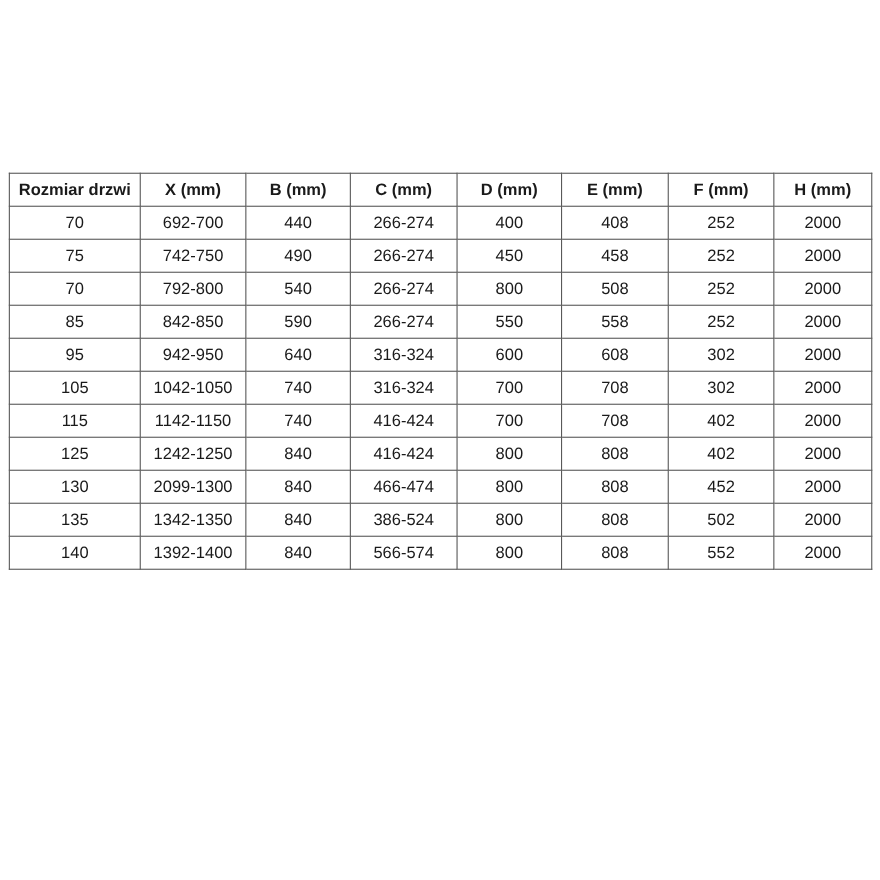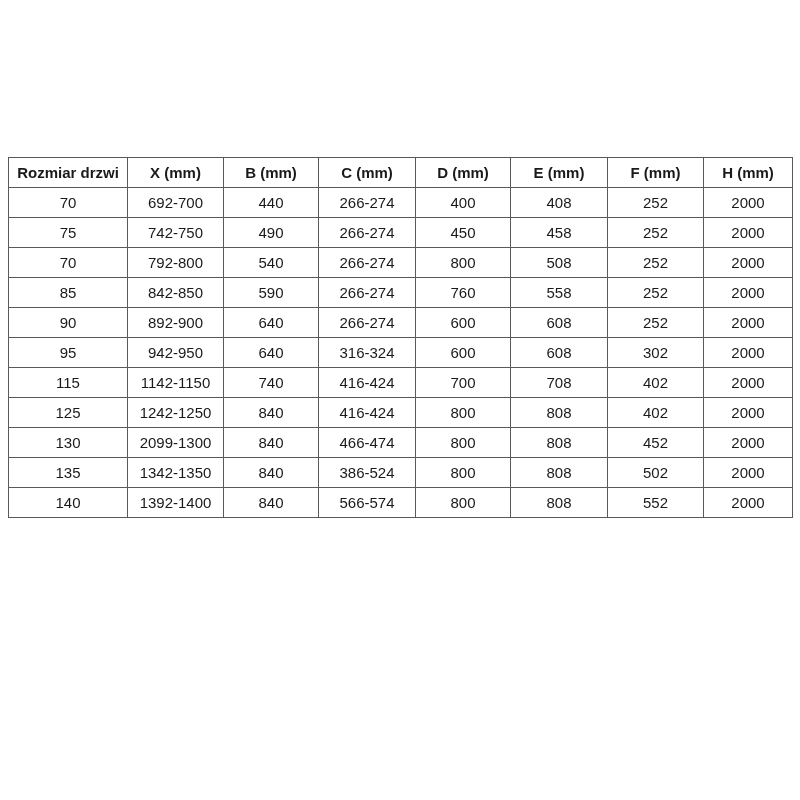--- a/index.html
+++ b/index.html
@@ -97,42 +97,42 @@
           <td>800</td>
           <td>508</td>
           <td>252</td>
           <td>2000</td>
         </tr>
         <tr>
           <td>85</td>
           <td>842-850</td>
           <td>590</td>
           <td>266-274</td>
-          <td>760</td>
+          <td>550</td>
           <td>558</td>
-          <td>252</td>
-          <td>2000</td>
-        </tr>
-        <tr>
-          <td>90</td>
-          <td>892-900</td>
-          <td>640</td>
-          <td>266-274</td>
-          <td>600</td>
-          <td>608</td>
           <td>252</td>
           <td>2000</td>
         </tr>
         <tr>
           <td>95</td>
           <td>942-950</td>
           <td>640</td>
           <td>316-324</td>
           <td>600</td>
           <td>608</td>
+          <td>302</td>
+          <td>2000</td>
+        </tr>
+        <tr>
+          <td>105</td>
+          <td>1042-1050</td>
+          <td>740</td>
+          <td>316-324</td>
+          <td>700</td>
+          <td>708</td>
           <td>302</td>
           <td>2000</td>
         </tr>
         <tr>
           <td>115</td>
           <td>1142-1150</td>
           <td>740</td>
           <td>416-424</td>
           <td>700</td>
           <td>708</td>

